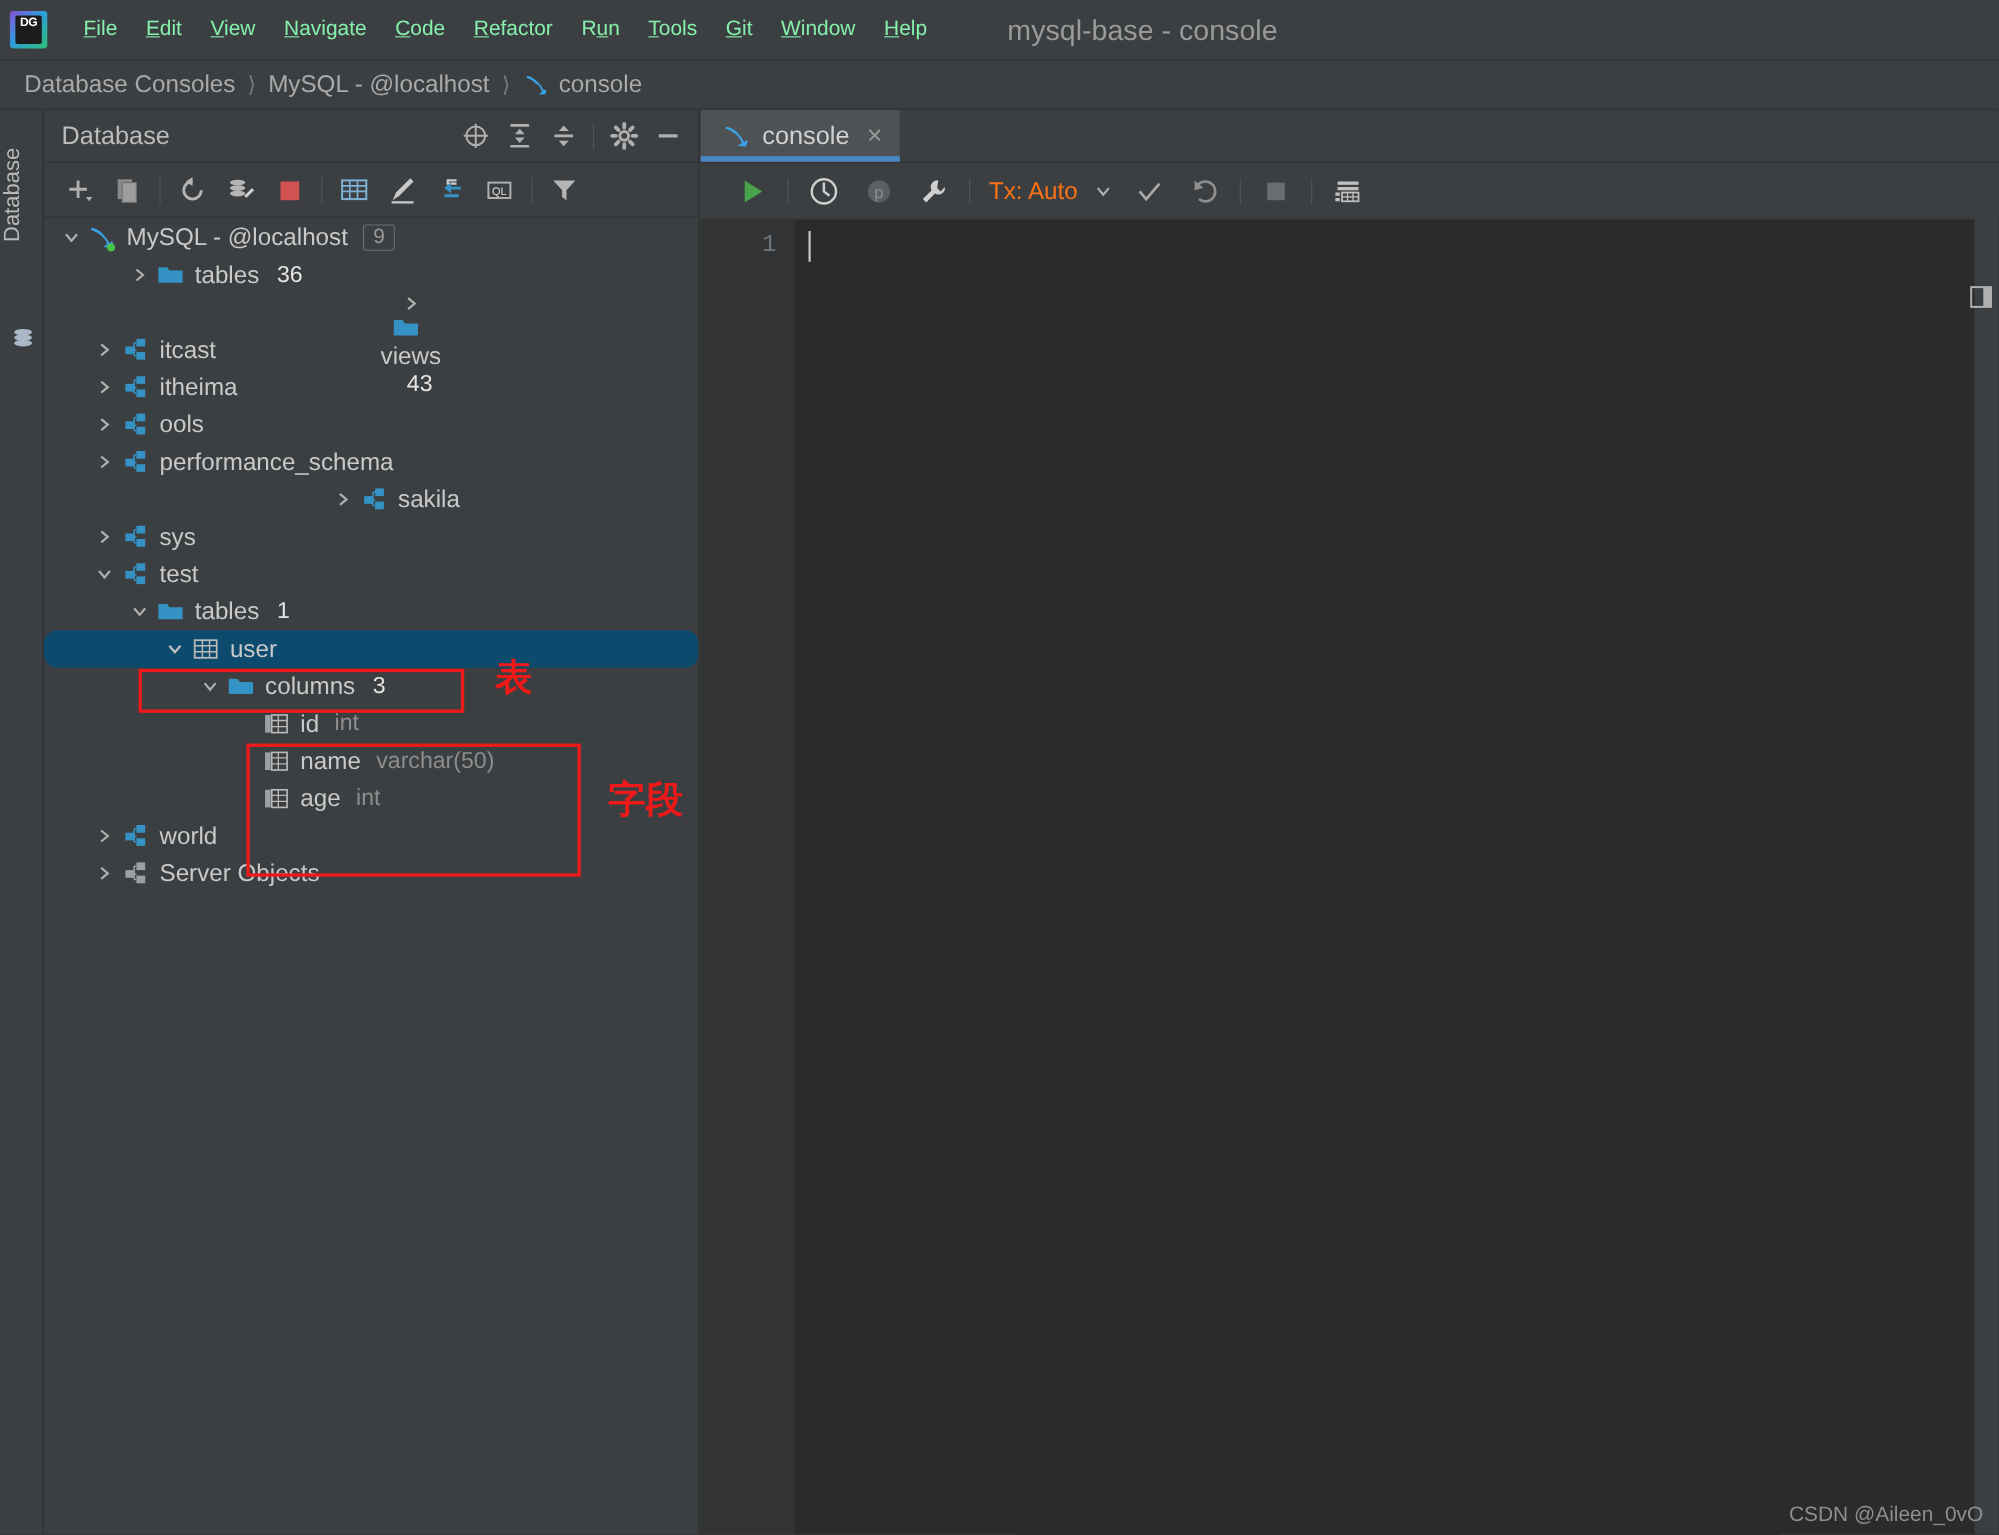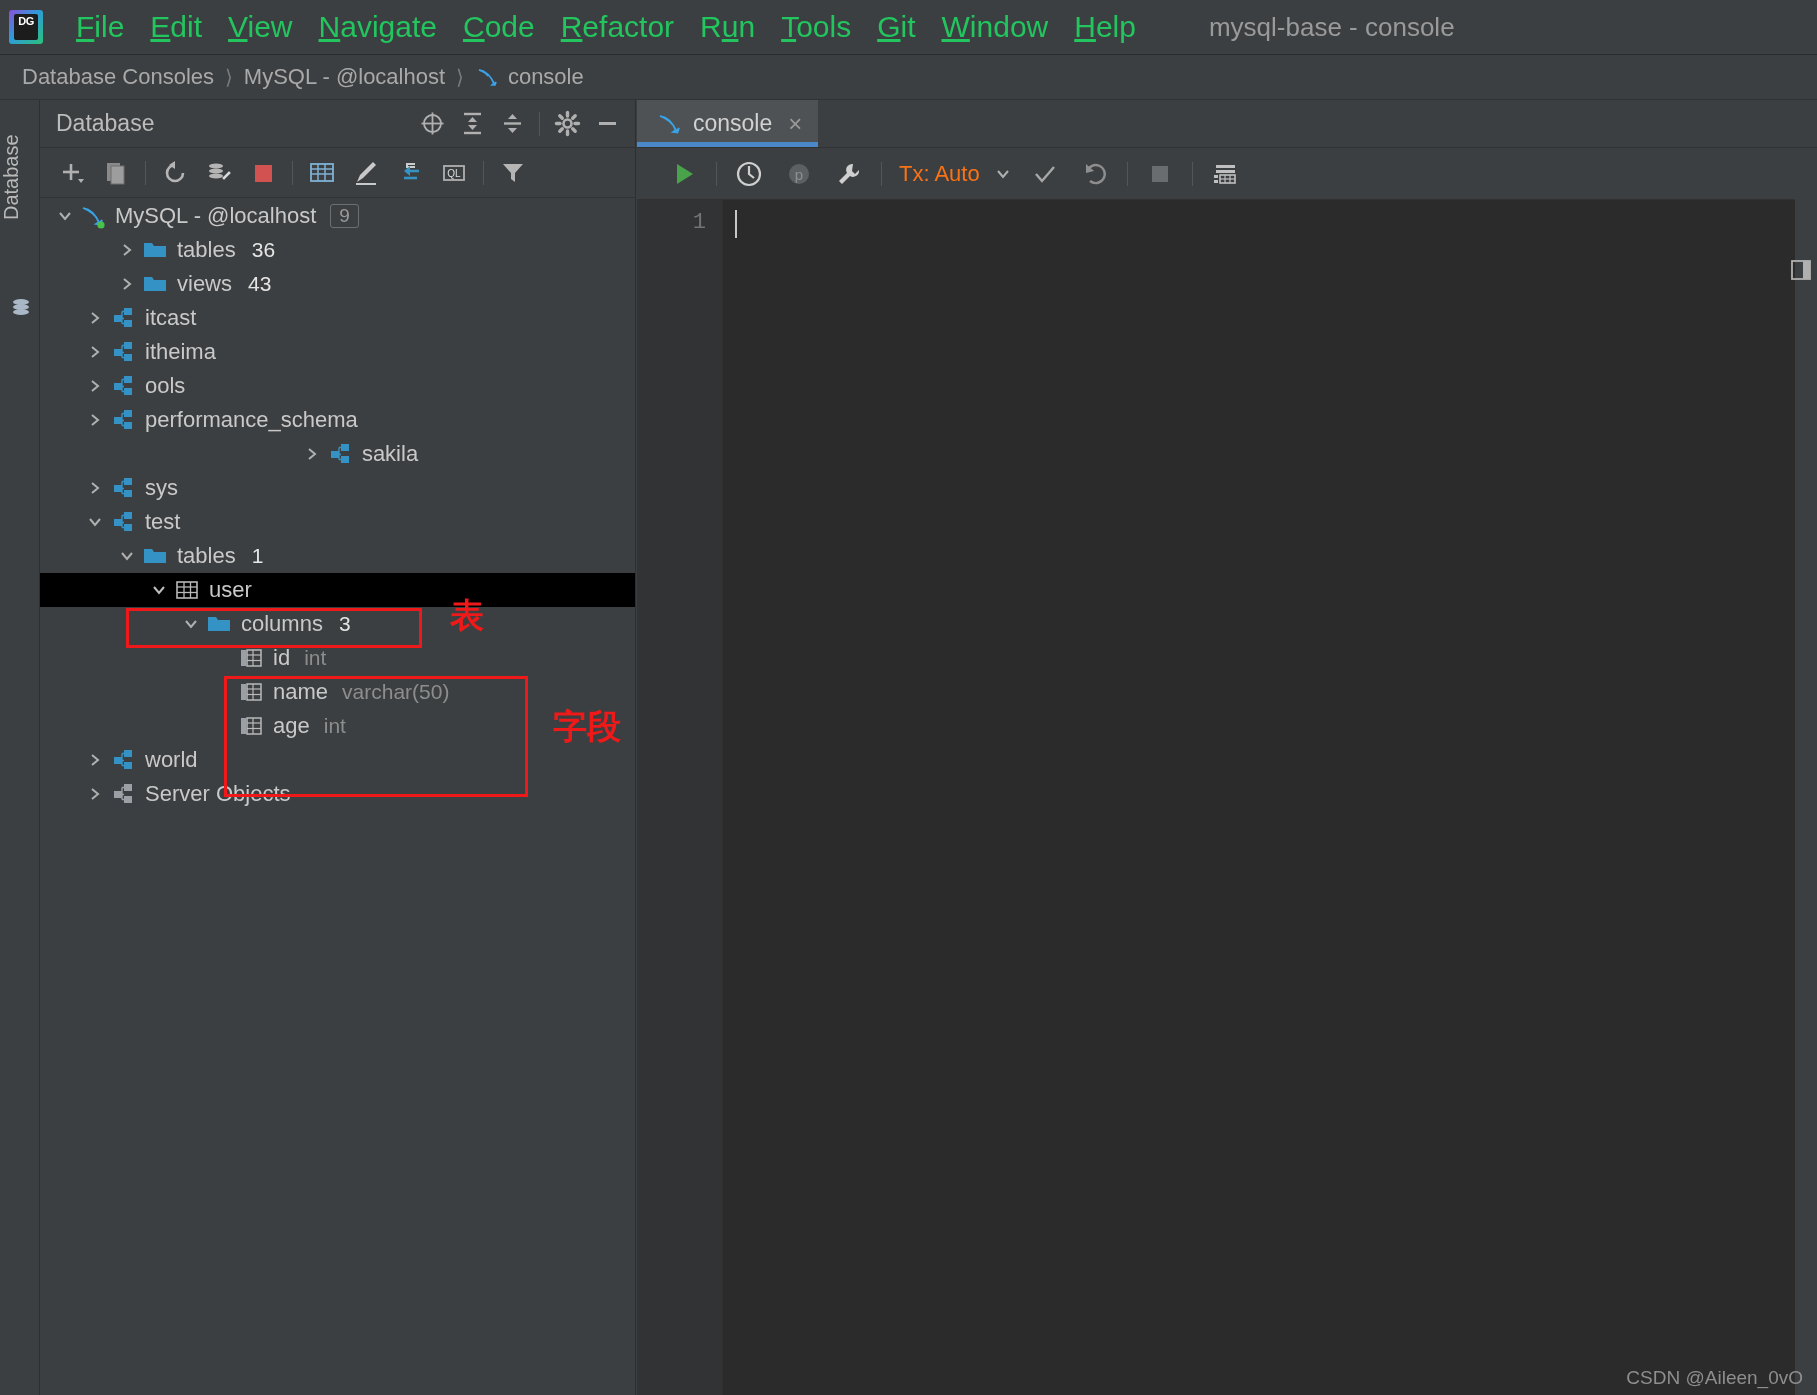--- a/index.html
+++ b/index.html
@@ -25,21 +25,21 @@
     flex: none;
   }
   .dg-logo .inner {
     position: absolute; left: 5px; top: 4px; right: 5px; bottom: 4px;
     background: #1c1c1c; border-radius: 2px;
     color: #fff; font-size: 11px; font-weight: bold;
     display: flex; align-items: flex-start; justify-content: center;
     letter-spacing: -0.5px; padding-top: 1px;
   }
   .menu-item {
-    color: #22c55e; font-size: 30px; padding: 4px 13px; cursor: default;
+    color: #86efac; font-size: 19px; padding: 4px 13px; cursor: default;
     white-space: nowrap;
   }
   .menu-item .acc { text-decoration: underline; }
   .win-title {
     color: #9a9a9a; font-size: 26px; margin-left: 60px; white-space: nowrap;
   }
 
   
   .breadcrumb {
     position: absolute; left: 0; top: 55px; width: 1817px; height: 45px;
@@ -84,21 +84,21 @@
     padding-left: 10px; border-bottom: 1px solid #323232;
   }
   .tb-btn { width: 44px; height: 40px; display: flex; align-items: center; justify-content: center; }
 
   
   .tree { position: absolute; left: 0; right: 0; top: 99px; bottom: 0; overflow: hidden; }
   .row {
     height: 34px; display: flex; align-items: center;
     white-space: nowrap; position: relative;
   }
-  .row.selected { background: #000000; }
+  .row.selected { background: #0c4a6e; border-radius: 12px; }
   .chev { width: 30px; display: flex; align-items: center; justify-content: center; flex: none; }
   .ico { width: 26px; display: flex; align-items: center; justify-content: center; flex: none; margin-right: 9px; }
   .lbl { color: #c9c9c9; font-size: 22px; }
   .cnt { color: #e5e5e5; font-size: 21px; margin-left: 16px; }
   .typ { color: #8d8d8d; font-size: 21px; margin-left: 14px; }
 
   
   .annot-box { position: absolute; border: 3px solid #f01919; pointer-events: none; }
   .annot-text {
     position: absolute; color: #f01919; font-size: 34px; font-weight: bold;
@@ -353,21 +353,21 @@
       </span>
       <span class="ico">
         <svg width="26" height="26" viewBox="0 0 26 26">
           <path d="M2 6 L10 6 L12 9 L24 9 L24 20 L2 20 Z" fill="#3592c4"></path>
         </svg>
       </span>
       <span class="lbl">tables</span>
       <span class="cnt">36</span>
     </div>
 
-    <div class="row" style="padding-left:72px;">
+    <div class="row" style="padding-left:72px;flex-direction:column;">
       <span class="chev">
         <svg width="18" height="18" viewBox="0 0 18 18">
             <path d="M6 4 L12 9 L6 14" fill="none" stroke="#b0b0b0" stroke-width="2"></path>
           </svg>
       </span>
       <span class="ico">
         <svg width="26" height="26" viewBox="0 0 26 26">
           <path d="M2 6 L10 6 L12 9 L24 9 L24 20 L2 20 Z" fill="#3592c4"></path>
         </svg>
       </span>

